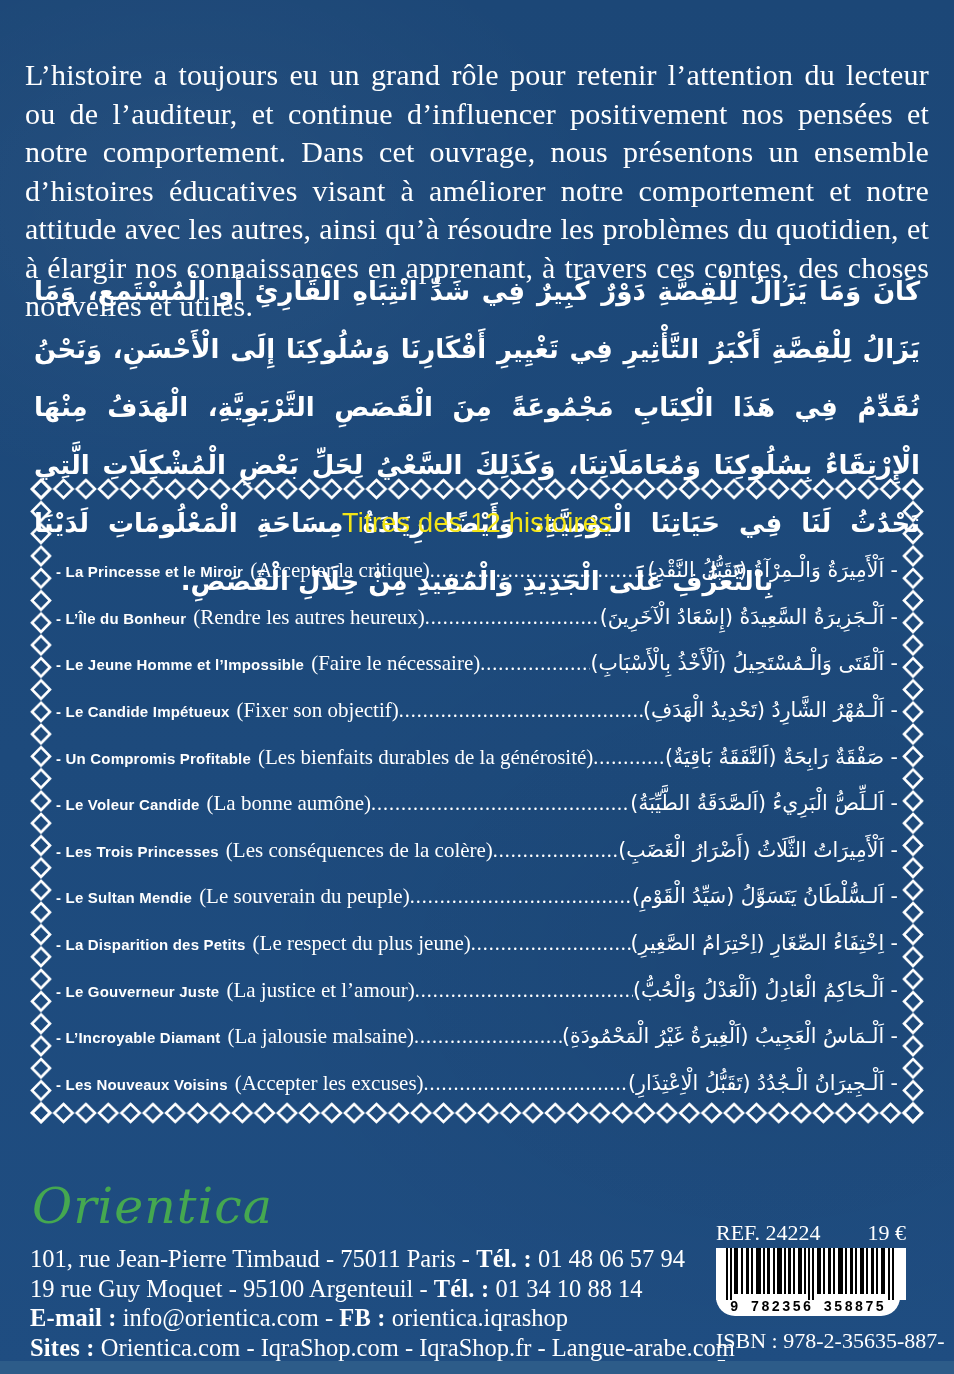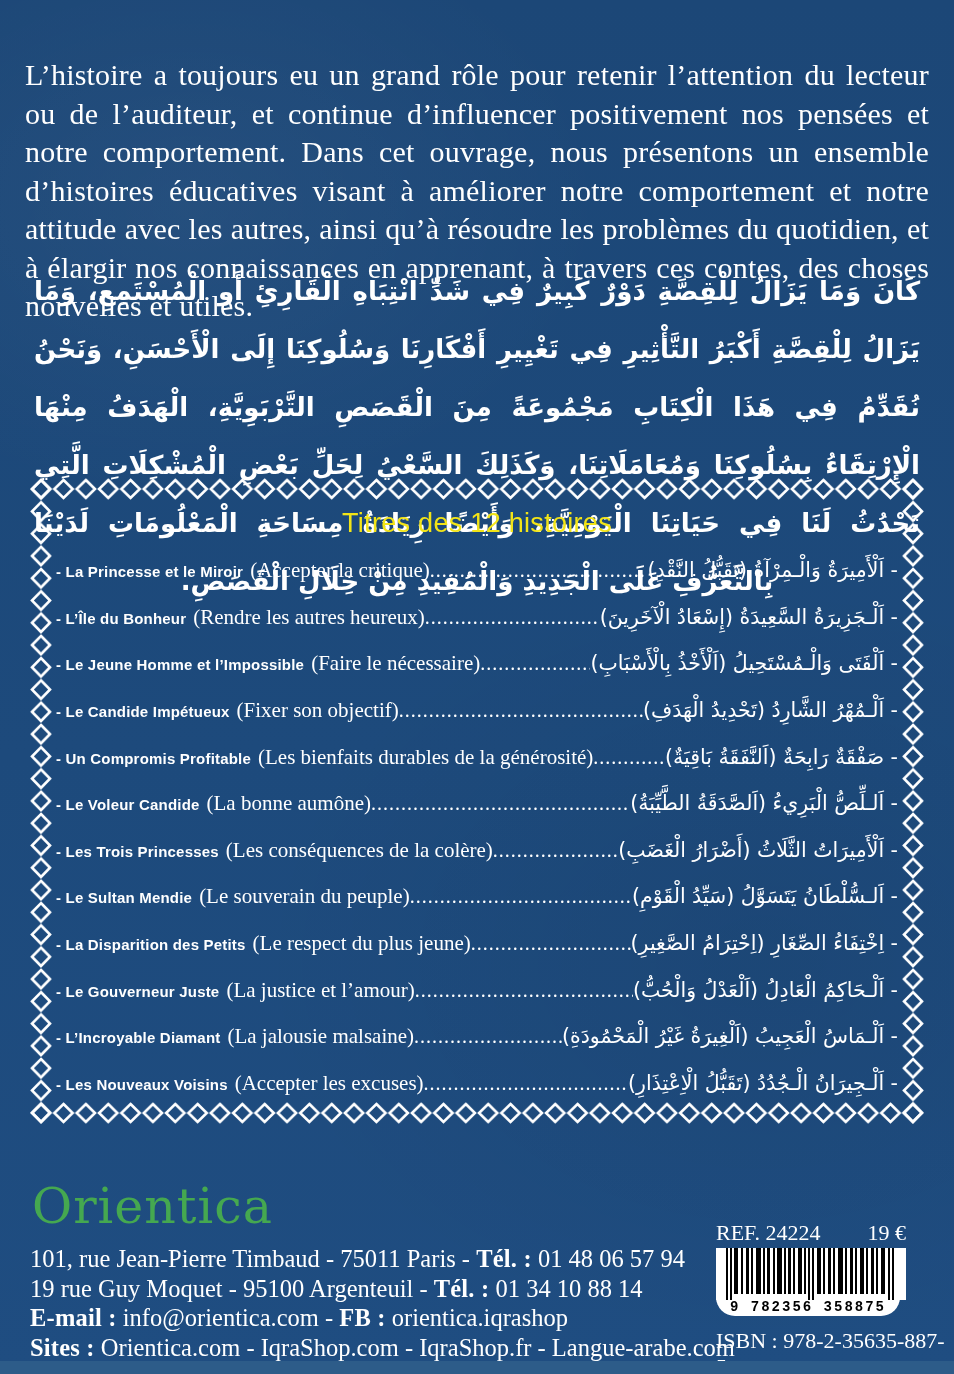--- a/index.html
+++ b/index.html
@@ -44,21 +44,21 @@
   .row{display:flex; align-items:baseline; white-space:nowrap;}
   .frt{font-family:"Liberation Sans", sans-serif; font-weight:bold; font-size:15px; letter-spacing:0.2px;}
   .frm{font-size:21px; margin-left:7px;}
   .leader{flex:1; overflow:hidden; font-size:20px; vertical-align:baseline;}
   .leader::after{content:"......................................................................................................................................";letter-spacing:1px;}
   .art{direction:rtl; font-family:"DejaVu Sans", sans-serif; font-size:20.5px;}
 
   
   .logo{
     position:absolute; left:32px; top:1178px;
-    font-family:"DejaVu Serif", serif; 
+    font-family:"DejaVu Serif", serif; font-style:italic;
     font-size:49px; color:#45a850; letter-spacing:1px;
   }
   .addr{position:absolute; left:30px; top:1244px; font-size:24.5px; line-height:29.5px;}
   .addr b{letter-spacing:0.2px;}
   .ref-row{
     position:absolute; left:716px; top:1220px; width:190px;
     display:flex; justify-content:space-between; font-size:22px;
   }
   .barcode{position:absolute; left:716px; top:1248px; width:184px; height:68px; background:#ffffff;border-radius:19px;}
   .barcode svg{display:block;}

